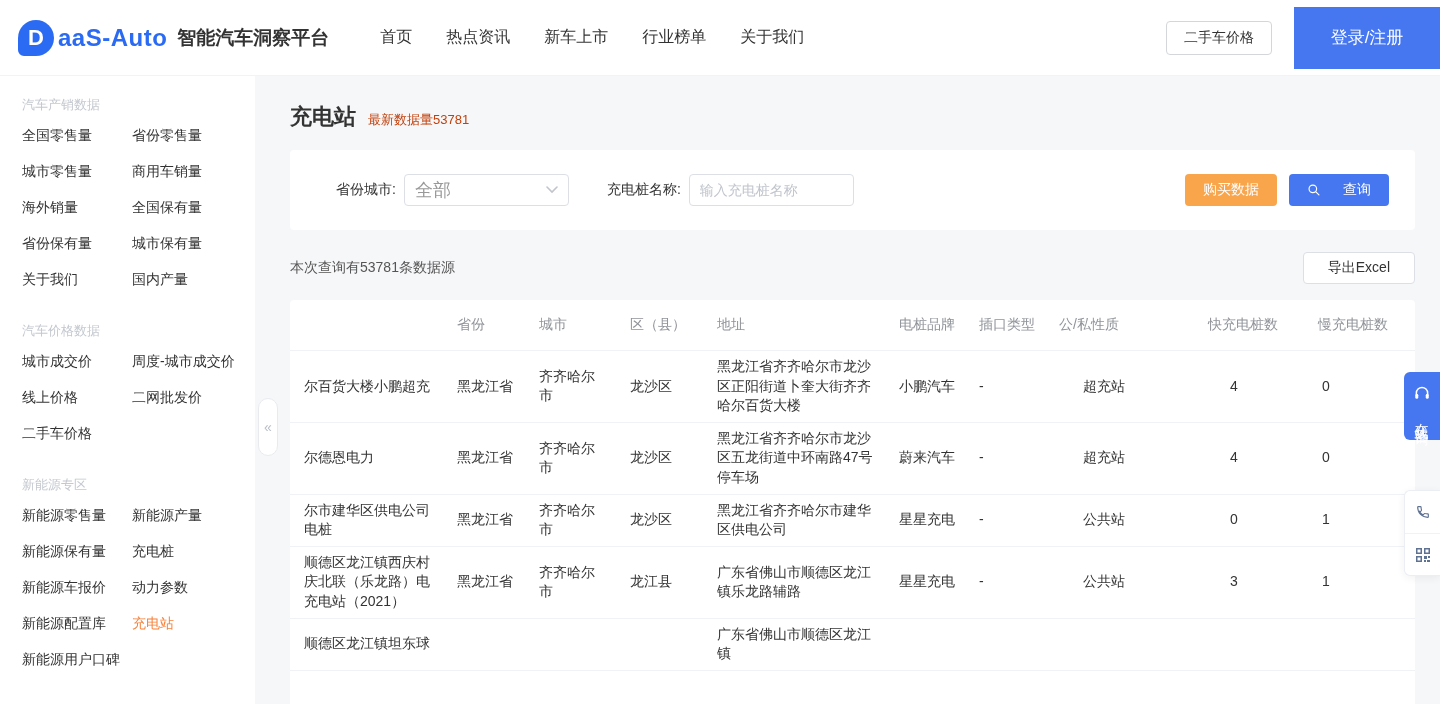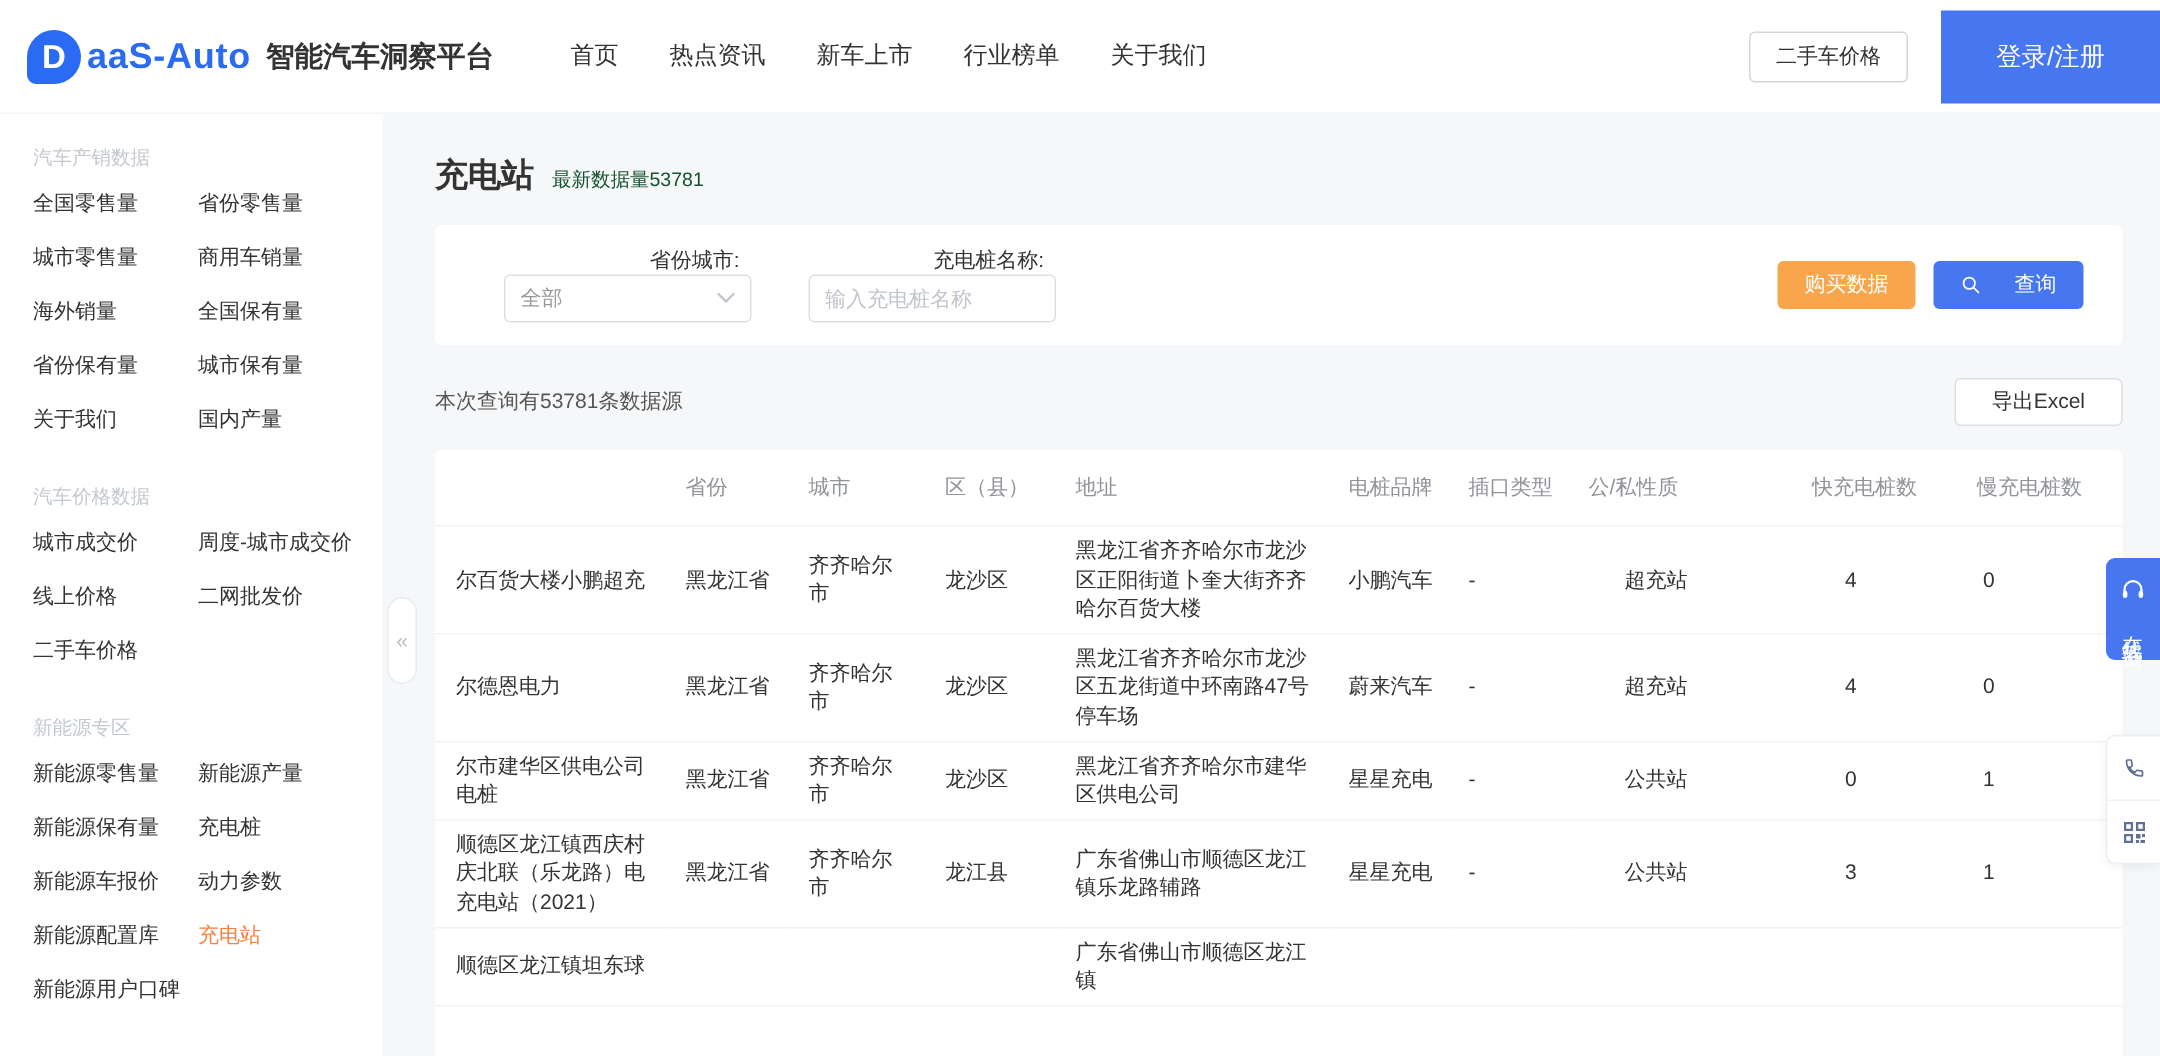--- a/index.html
+++ b/index.html
@@ -59,34 +59,34 @@
     justify-content:center; color:#B9BEC7; font-size:14px; cursor:pointer; z-index:25;
   }
 
   
   .content {
     position:absolute; top:76px; left:255px; right:0; bottom:0;
     padding:26px 25px 0 35px; overflow:hidden;
   }
   .title-row { display:flex; align-items:baseline; }
   .page-title { font-size:22px; font-weight:700; color:#333; }
-  .page-subtitle { font-size:13px; color:#14532d; margin-left:12px; }
+  .page-subtitle { font-size:13px; color:#c2410c; margin-left:12px; }
 
   .filter-card {
     margin-top:18px; background:#fff; border-radius:4px; height:80px;
     display:flex; align-items:center; padding:0 26px 0 46px;
   }
   .filter-label { font-size:14px; color:#333; margin-right:8px; white-space:nowrap; }
   .select-box {
     width:165px; height:32px; border:1px solid #DCDFE6; border-radius:4px; background:#fff;
     display:flex; align-items:center; justify-content:space-between; padding:0 10px; cursor:pointer;
   }
-  .select-value { color:#999; font-size:14px; }
+  .select-value { color:#999; font-size:18px; }
   .chevron { display:flex; align-items:center; }
-  .filter-group { display:flex; align-items:flex-end;flex-direction:column; }
+  .filter-group { display:flex; align-items:center; }
   .filter-group + .filter-group { margin-left:38px; }
   .text-input {
     width:165px; height:32px; border:1px solid #DCDFE6; border-radius:4px;
     padding:0 10px; font-size:14px; color:#333; outline:none;
     font-family:"Liberation Sans","DejaVu Sans",sans-serif;
   }
   .text-input::placeholder { color:#C0C4CC; }
   .filter-actions { margin-left:auto; display:flex; align-items:center; }
   .btn { height:32px; border:none; border-radius:4px; font-size:14px; cursor:pointer; display:flex; align-items:center; justify-content:center; }
   .buy-btn { background:#F8A54B; color:#fff; padding:0 18px; }

